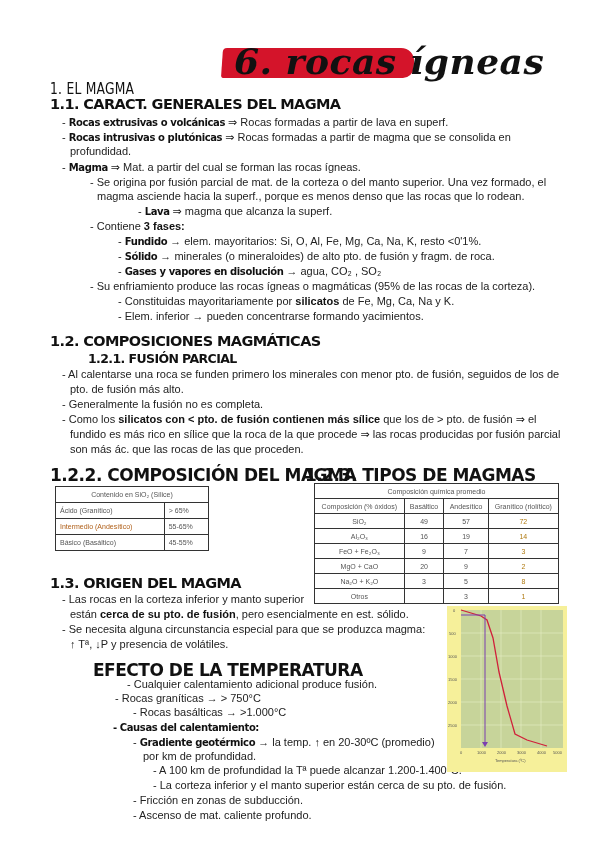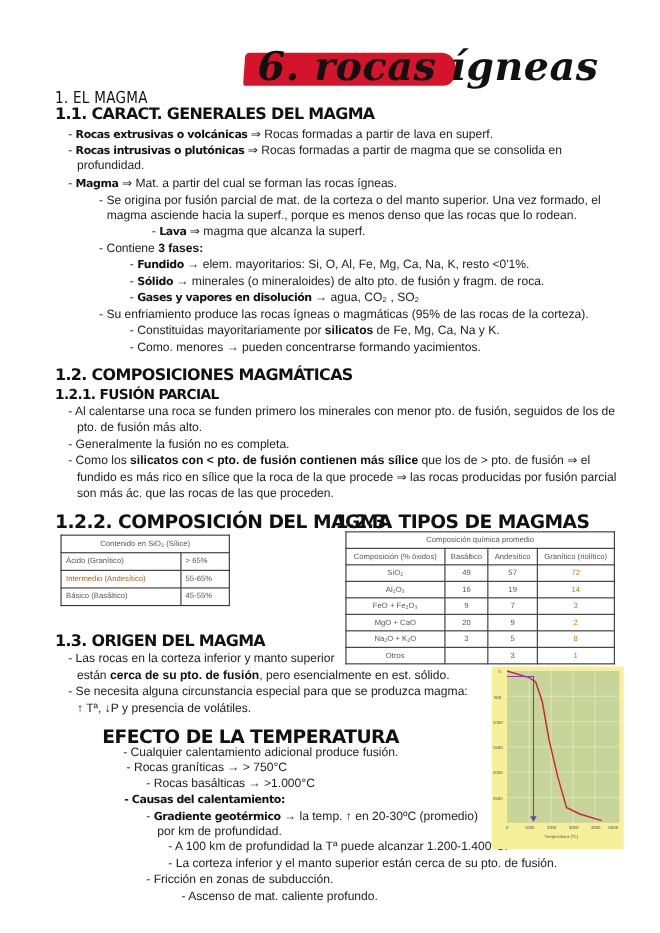--- a/index.html
+++ b/index.html
@@ -6,21 +6,21 @@
   body { width:600px; height:848px; position:relative; overflow:hidden;
          font-family:"Liberation Sans", sans-serif; color:#222; }
   .abs { position:absolute; }
   .title-wrap { left:222px; top:40px; width:192px; height:42px; }
   .title-brush { position:absolute; left:0; top:8px; width:192px; height:30px;
     background:#d4142a; border-radius:4px 14px 10px 3px; transform:skew(-4deg); }
   .title-text { position:absolute; left:12px; top:0; font-family:"DejaVu Serif", serif;
     font-style:italic; font-weight:bold; font-size:36px; color:#111; letter-spacing:0.5px; white-space:nowrap; }
   .h1 { font-family:"DejaVu Sans", sans-serif; font-size:15px; color:#111; letter-spacing:0.3px; transform:scaleX(0.82); transform-origin:left; }
   .h2 { font-family:"DejaVu Sans", sans-serif; font-weight:bold; font-size:14.5px; color:#111; letter-spacing:-0.6px; }
-  .h3 { font-family:"DejaVu Sans", sans-serif; font-weight:bold; font-size:12.5px; color:#111; letter-spacing:-0.6px; }
+  .h3 { font-family:"DejaVu Sans", sans-serif; font-weight:bold; font-size:12.5px; color:#111; letter-spacing:-0.6px;margin-left:38px; }
   .h4 { font-family:"DejaVu Sans", sans-serif; font-weight:bold; font-size:17px; color:#111; letter-spacing:-0.5px; }
   .line { font-size:11px; line-height:15px; white-space:nowrap; color:#222; }
   .line b.hl { font-family:"DejaVu Sans", sans-serif; font-weight:bold; font-size:10px; letter-spacing:-0.4px; color:#111; }
   .line b { color:#111; }
   table { border-collapse:collapse; font-size:7px; color:#555; }
   table td { border:1px solid #333; padding:0 4px; height:15px; }
   .t1 { left:55px; top:486px; width:154px; }
   .t1 td.h { text-align:center; }
   .t2 { left:314px; top:483px; width:245px; }
   .t2 td { text-align:center; height:14px; }
@@ -45,21 +45,21 @@
 <div class="abs line" style="left:62px;top:160px;">- <b class="hl">Magma</b><span> ⇒ Mat. a partir del cual se forman las rocas ígneas.</span></div>
 <div class="abs line" style="left:90px;top:175px;">- Se origina por fusión parcial de mat. de la corteza o del manto superior. Una vez formado, el</div>
 <div class="abs line" style="left:97px;top:189px;text-align:center;">magma asciende hacia la superf., porque es menos denso que las rocas que lo rodean.</div>
 <div class="abs line" style="left:90px;top:204px;margin-left:48px;">- <b class="hl">Lava</b><span> ⇒ magma que alcanza la superf.</span></div>
 <div class="abs line" style="left:90px;top:219px;"><span>- Contiene </span><b>3 fases:</b></div>
 <div class="abs line" style="left:118px;top:234px;">- <b class="hl">Fundido</b><span> → elem. mayoritarios: Si, O, Al, Fe, Mg, Ca, Na, K, resto &lt;0'1%.</span></div>
 <div class="abs line" style="left:118px;top:249px;">- <b class="hl">Sólido</b><span> → minerales (o mineraloides) de alto pto. de fusión y fragm. de roca.</span></div>
 <div class="abs line" style="left:118px;top:264px;">- <b class="hl">Gases y vapores en disolución</b><span> → agua, CO₂ , SO₂</span></div>
 <div class="abs line" style="left:90px;top:279px;">- Su enfriamiento produce las rocas ígneas o magmáticas (95% de las rocas de la corteza).</div>
 <div class="abs line" style="left:118px;top:294px;"><span>- Constituidas mayoritariamente por </span><b>silicatos</b><span> de Fe, Mg, Ca, Na y K.</span></div>
-<div class="abs line" style="left:118px;top:309px;">- Como. menores → pueden concentrarse formando yacimientos.</div>
+<div class="abs line" style="left:118px;top:309px;">- Elem. inferior → pueden concentrarse formando yacimientos.</div>
 
 <div class="abs h2" style="left:50px;top:333px;">1.2. COMPOSICIONES MAGMÁTICAS</div>
 <div class="abs h3" style="left:50px;top:351px;">1.2.1. FUSIÓN PARCIAL</div>
 <div class="abs line" style="left:62px;top:367px;">- Al calentarse una roca se funden primero los minerales con menor pto. de fusión, seguidos de los de</div>
 <div class="abs line" style="left:70px;top:382px;">pto. de fusión más alto.</div>
 <div class="abs line" style="left:62px;top:397px;">- Generalmente la fusión no es completa.</div>
 <div class="abs line" style="left:62px;top:412px;"><span>- Como los </span><b>silicatos con &lt; pto. de fusión contienen más sílice</b><span> que los de &gt; pto. de fusión ⇒ el</span></div>
 <div class="abs line" style="left:70px;top:427px;">fundido es más rico en sílice que la roca de la que procede ⇒ las rocas producidas por fusión parcial</div>
 <div class="abs line" style="left:70px;top:442px;">son más ác. que las rocas de las que proceden.</div>
 
@@ -136,30 +136,30 @@
 </tbody>
   </table>
 
 <div class="abs h2" style="left:50px;top:575px;">1.3. ORIGEN DEL MAGMA</div>
 <div class="abs line" style="left:62px;top:592px;">- Las rocas en la corteza inferior y manto superior</div>
 <div class="abs line" style="left:70px;top:607px;"><span>están </span><b>cerca de su pto. de fusión</b><span>, pero esencialmente en est. sólido.</span></div>
 <div class="abs line" style="left:62px;top:622px;">- Se necesita alguna circunstancia especial para que se produzca magma:</div>
 <div class="abs line" style="left:70px;top:637px;">↑ Tª, ↓P  y presencia de volátiles.</div>
 
 <div class="abs h4" style="left:93px;top:660px;">EFECTO DE LA TEMPERATURA</div>
-<div class="abs line" style="left:112px;top:677px;">- Cualquier calentamiento adicional produce fusión.</div>
+<div class="abs line" style="left:127px;top:677px;">- Cualquier calentamiento adicional produce fusión.</div>
 <div class="abs line" style="left:115px;top:691px;">- Rocas graníticas → &gt; 750°C</div>
 <div class="abs line" style="left:133px;top:705px;">- Rocas basálticas → &gt;1.000°C</div>
 <div class="abs line" style="left:113px;top:720px;"><b class="hl">- Causas del calentamiento:</b></div>
 <div class="abs line" style="left:133px;top:735px;">- <b class="hl">Gradiente geotérmico</b><span> → la temp. ↑ en 20-30ºC (promedio)</span></div>
 <div class="abs line" style="left:143px;top:749px;">por km de profundidad.</div>
 <div class="abs line" style="left:153px;top:763px;">- A 100 km de profundidad la Tª puede alcanzar 1.200-1.400ºC.</div>
 <div class="abs line" style="left:153px;top:778px;">- La corteza inferior y el manto superior están cerca de su pto. de fusión.</div>
 <div class="abs line" style="left:133px;top:793px;">- Fricción en zonas de subducción.</div>
-<div class="abs line" style="left:133px;top:808px;margin-left:32px;">- Ascenso de mat. caliente profundo.</div>
+<div class="abs line" style="left:133px;top:808px;">- Ascenso de mat. caliente profundo.</div>
 
 <div class="abs chart">
   <svg width="120" height="166" viewBox="0 0 120 166">
     <rect x="14" y="4" width="102" height="138" fill="#c7d49a"></rect>
     <g stroke="#e8eec8" stroke-width="0.6">
       <line x1="14" y1="27" x2="116" y2="27"></line>
         <line x1="14" y1="50" x2="116" y2="50"></line>
       <line x1="14" y1="73" x2="116" y2="73"></line>
         <line x1="14" y1="96" x2="116" y2="96"></line>
       <line x1="14" y1="119" x2="116" y2="119"></line>

